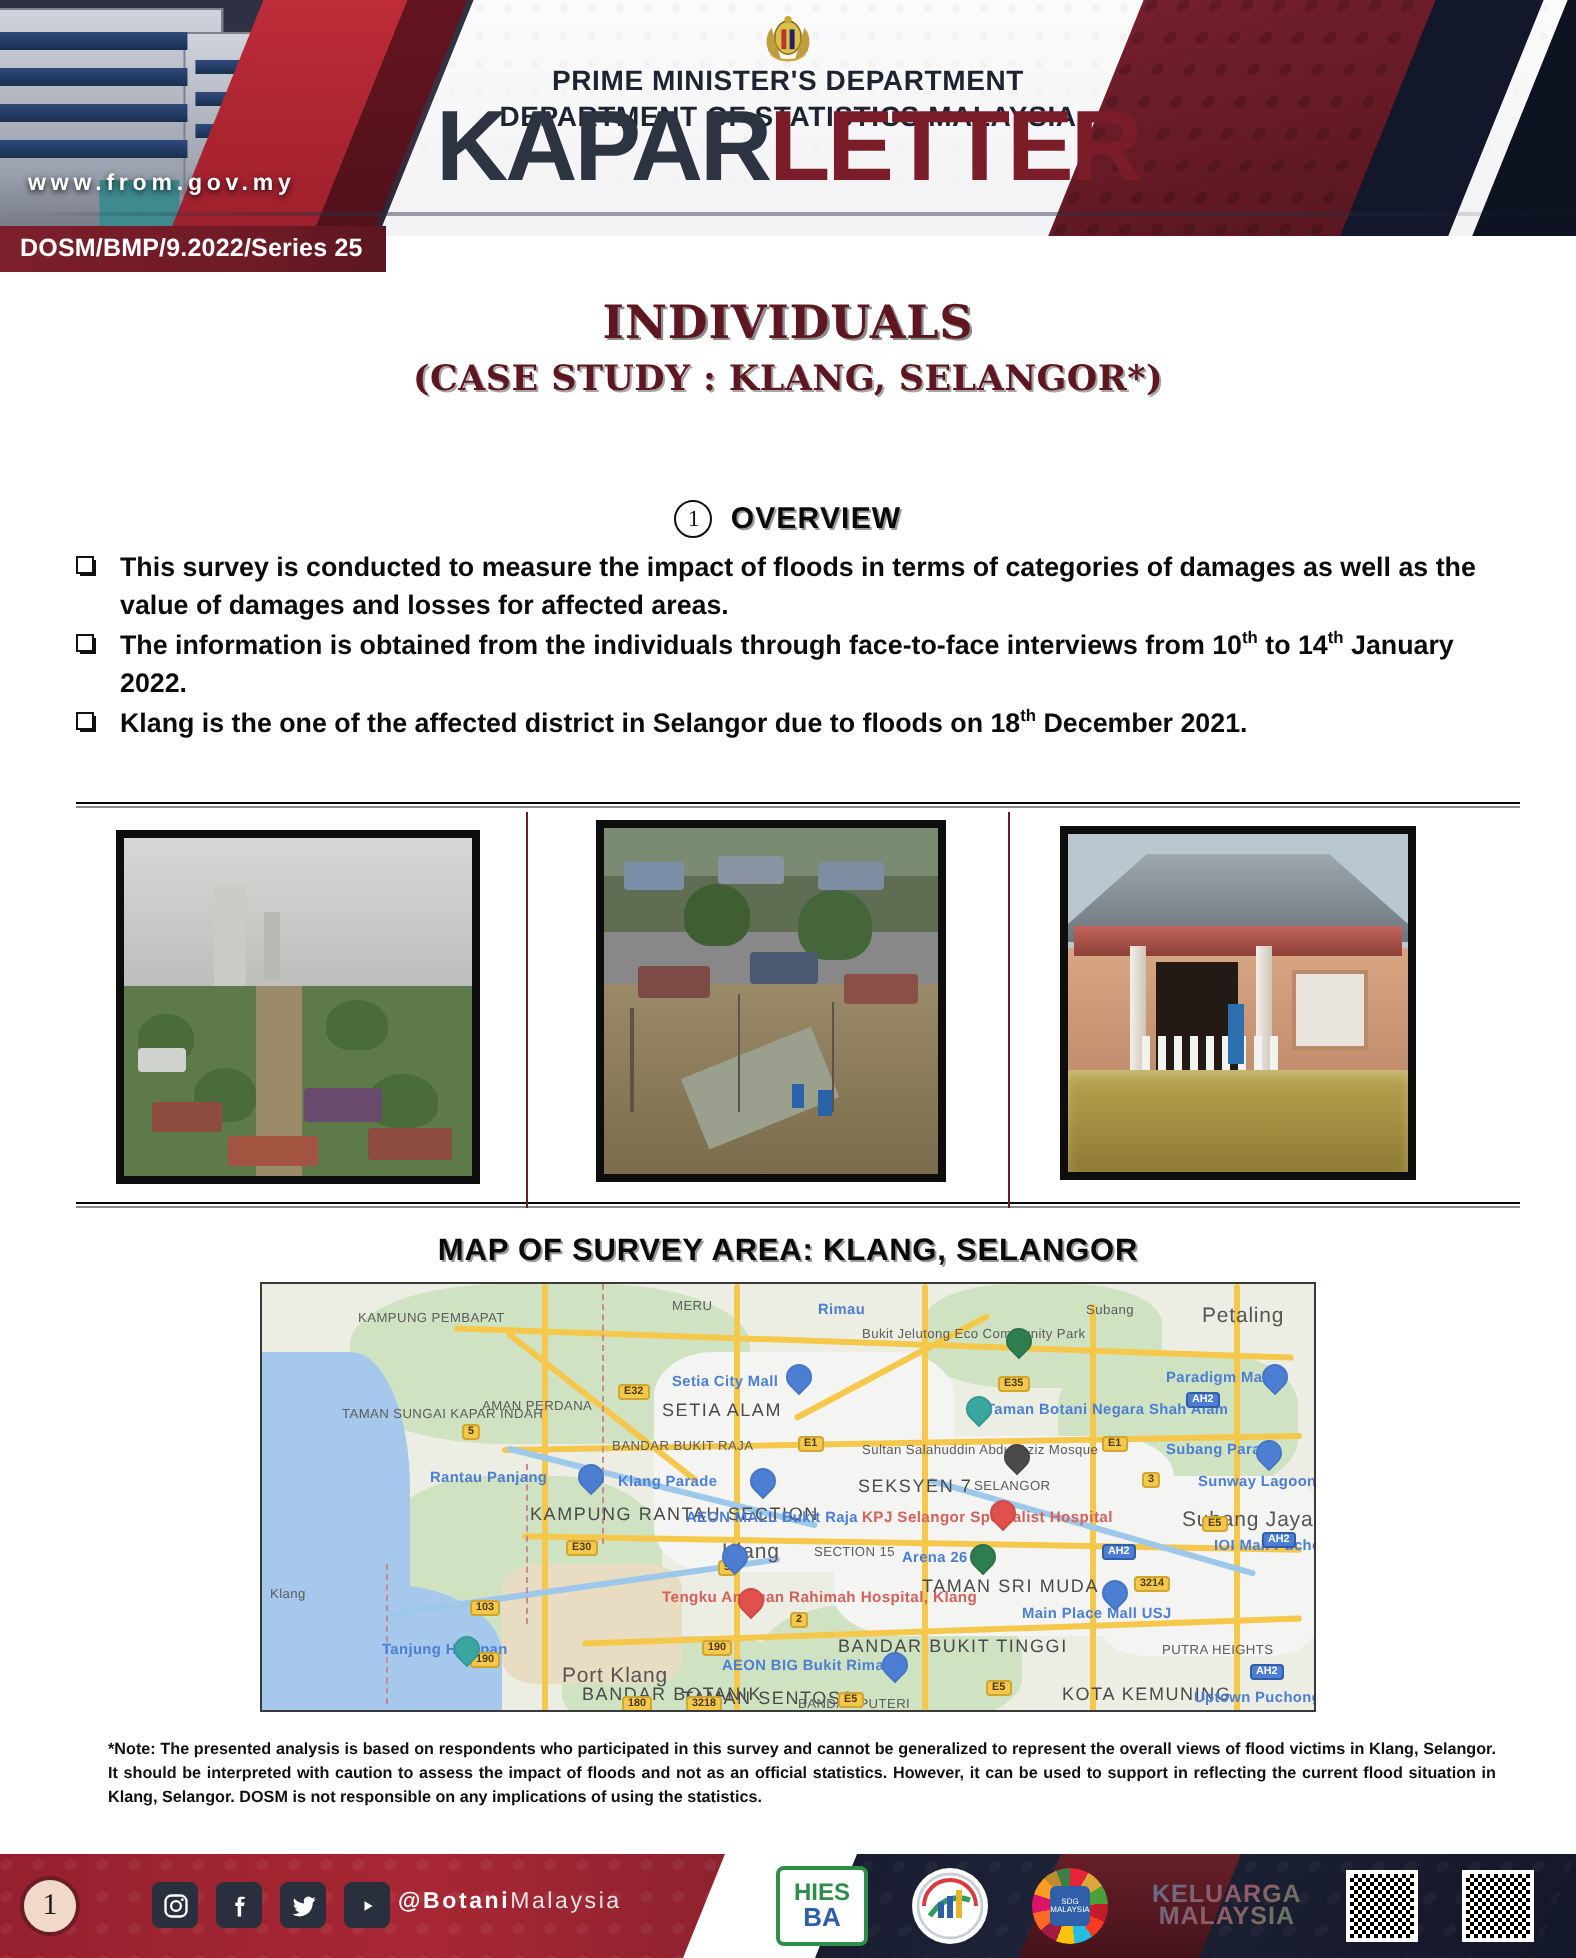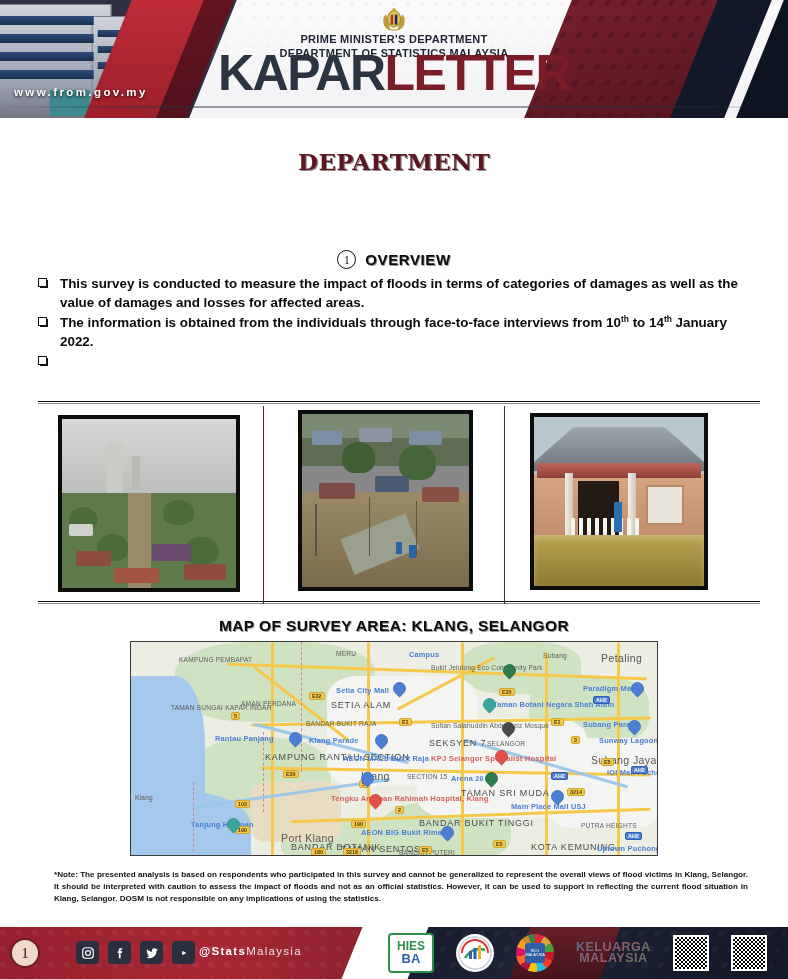--- a/index.html
+++ b/index.html
@@ -100,21 +100,21 @@
     transform: skewX(-22deg);
   }
 
   .crest {
     position: absolute; left: 50%; top: 4px; transform: translateX(-50%);
     width: 34px; height: 28px; z-index: 5;
   }
   .dept-lines {
     position: absolute; left: 50%; top: 32px; transform: translateX(-50%);
     text-align: center; z-index: 5;
-    font-size: 11px; font-weight: bold; color: #1d2330;
+    font-size: 14px; font-weight: bold; color: #1d2330;
     letter-spacing: .3px; line-height: 1.28;
     white-space: nowrap;
   }
   .newsletter {
     position: absolute; left: 50%; top: 48px; transform: translateX(-50%);
     z-index: 5;
     font-family: "Liberation Sans", sans-serif;
     font-size: 50px; font-weight: bold; letter-spacing: -1.5px;
     line-height: 1;
     white-space: nowrap;
@@ -436,41 +436,44 @@
     <div class="dept-lines">
       <div>PRIME MINISTER'S DEPARTMENT</div>
       <div>DEPARTMENT OF STATISTICS MALAYSIA</div>
     </div>
 
     <div class="newsletter"><span class="news-a">KAPAR</span><span class="news-b">LETTER</span></div>
 
     <div class="hdr-baseline"></div>
   </div>
 
+  <div class="series-tag">DOSM/BMP/9.2022/Series 25</div>
 
   <div class="title-wrap">
-    <div class="t2">DEPARTMENT</div>
+    <div class="t2">INDIVIDUALS</div>
+    <div class="t3">(CASE STUDY : KLANG, SELANGOR*)</div>
   </div>
 
   <div class="ov-head">
     <div class="ov-num">1</div>
     <div class="ov-title">OVERVIEW</div>
   </div>
 
   <div class="bullets">
     <div class="bullet">
       <div class="bsq"></div>
       <div class="btxt"><span>This survey is conducted to measure the impact of floods in terms of categories of damages as well as the value of damages and losses for affected areas.</span></div>
     </div>
     <div class="bullet">
       <div class="bsq"></div>
       <div class="btxt"><span>The information is obtained from the individuals through face-to-face interviews from 10</span><sup>th</sup><span> to 14</span><sup>th</sup><span> January 2022.</span></div>
     </div>
     <div class="bullet">
       <div class="bsq"></div>
+      <div class="btxt"><span>Klang is the one of the affected district in Selangor due to floods on 18</span><sup>th</sup><span> December 2021.</span></div>
     </div>
   </div>
 
   <div class="rule rule-top"></div>
   <div class="rule rule-bot"></div>
   <div class="vdiv vdiv-1"></div>
   <div class="vdiv vdiv-2"></div>
 
   <div class="photo ph1">
     <div class="ph-sky"></div>
@@ -560,21 +563,21 @@
     <div class="m-river" style="left:60px;top:150px;width:200px;transform:rotate(-8deg);"></div>
     <div class="m-river" style="left:330px;top:120px;width:170px;transform:rotate(16deg);"></div>
 
     <div class="m-bound" style="left:170px;top:0;height:130px;"></div>
     <div class="m-bound" style="left:132px;top:90px;height:80px;"></div>
     <div class="m-bound" style="left:62px;top:140px;height:70px;"></div>
 
     <div id="map-labels">
         <div class="m-lbl " style="left: 48px; top: 14px;">KAMPUNG PEMBAPAT</div>
         <div class="m-lbl " style="left: 205px; top: 8px;">MERU</div>
-        <div class="m-lbl poi" style="left: 278px; top: 8px;">Campus</div>
+        <div class="m-lbl poi" style="left: 278px; top: 8px;">Rimau</div>
         <div class="m-lbl " style="left: 412px; top: 10px;">Subang</div>
         <div class="m-lbl city" style="left: 470px; top: 10px;">Petaling</div>
         <div class="m-lbl " style="left: 300px; top: 22px;">Bukit Jelutong Eco Community Park</div>
         <div class="m-lbl poi" style="left: 205px; top: 44px;">Setia City Mall</div>
         <div class="m-lbl poi" style="left: 452px; top: 42px;">Paradigm Mall</div>
         <div class="m-lbl " style="left: 40px; top: 62px;">TAMAN SUNGAI KAPAR INDAH</div>
         <div class="m-lbl " style="left: 110px; top: 58px;">AMAN PERDANA</div>
         <div class="m-lbl big" style="left: 200px; top: 58px;">SETIA ALAM</div>
         <div class="m-lbl poi" style="left: 362px; top: 58px;">Taman Botani Negara Shah Alam</div>
         <div class="m-lbl " style="left: 175px; top: 78px;">BANDAR BUKIT RAJA</div>
@@ -679,21 +682,21 @@
           <path d="M22 5.9c-.7.3-1.5.6-2.3.7.8-.5 1.5-1.3 1.8-2.3-.8.5-1.7.8-2.6 1A4 4 0 0 0 12 8.9c0 .3 0 .6.1.9-3.4-.2-6.4-1.8-8.4-4.3-.4.6-.6 1.3-.6 2.1 0 1.4.7 2.6 1.8 3.3-.7 0-1.3-.2-1.8-.5 0 2 1.4 3.6 3.2 4-.3.1-.7.1-1.1.1-.3 0-.5 0-.8-.1.5 1.6 2 2.8 3.8 2.8A8 8 0 0 1 2 19.1a11.3 11.3 0 0 0 6.1 1.8c7.4 0 11.4-6.1 11.4-11.4v-.5c.8-.6 1.5-1.3 2-2.1z"></path>
         </svg>
       </div>
       <div class="f-ico">
         <svg width="14" height="14" viewBox="0 0 24 24" fill="#fff">
           <path d="M9 8l7 4-7 4V8z"></path>
         </svg>
       </div>
     </div>
 
-    <div class="f-handle"><b>@Stats</b><span>Malaysia</span></div>
+    <div class="f-handle"><b>@Botani</b><span>Malaysia</span></div>
 
     <div class="f-logos">
       <div class="logo-hies">
         <span>HIES</span>
         <span class="b2">BA</span>
       </div>
       <div class="logo-round">
         <svg width="34" height="34" viewBox="0 0 34 34">
           <circle cx="17" cy="17" r="16" fill="#fff" stroke="#c9cdd6" stroke-width="1.4"></circle>
           <path d="M7 22 q8-12 20-8" stroke="#2f9e5e" stroke-width="2.6" fill="none"></path>

